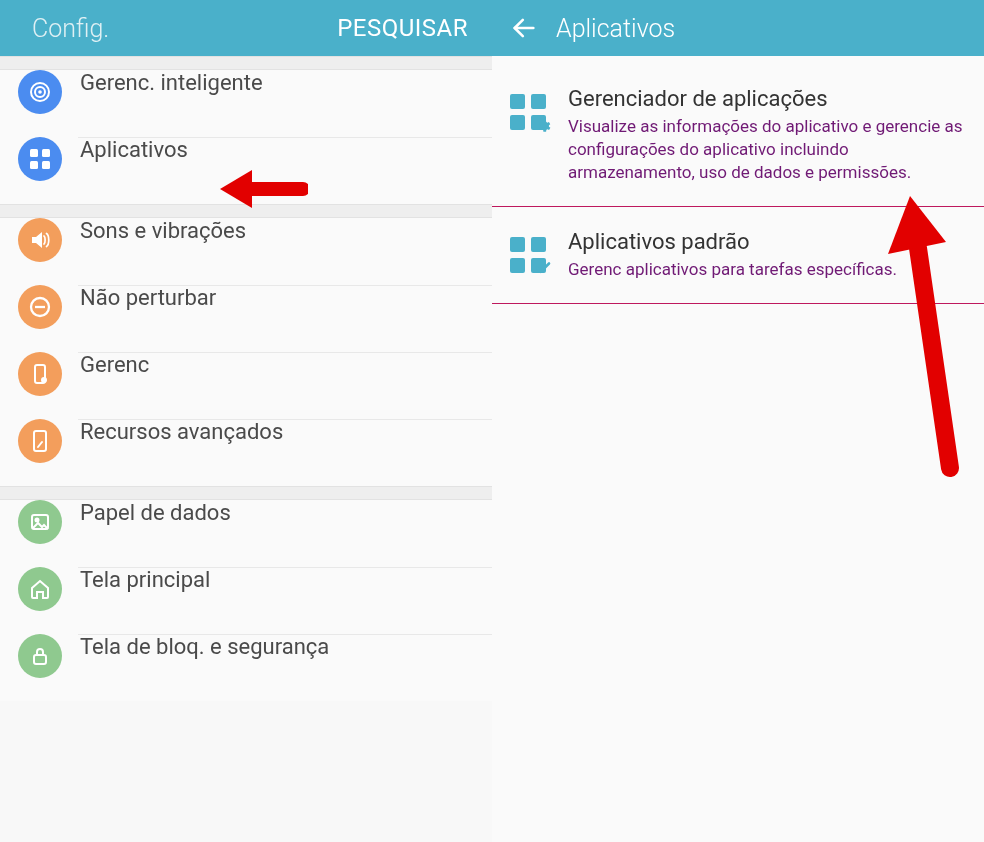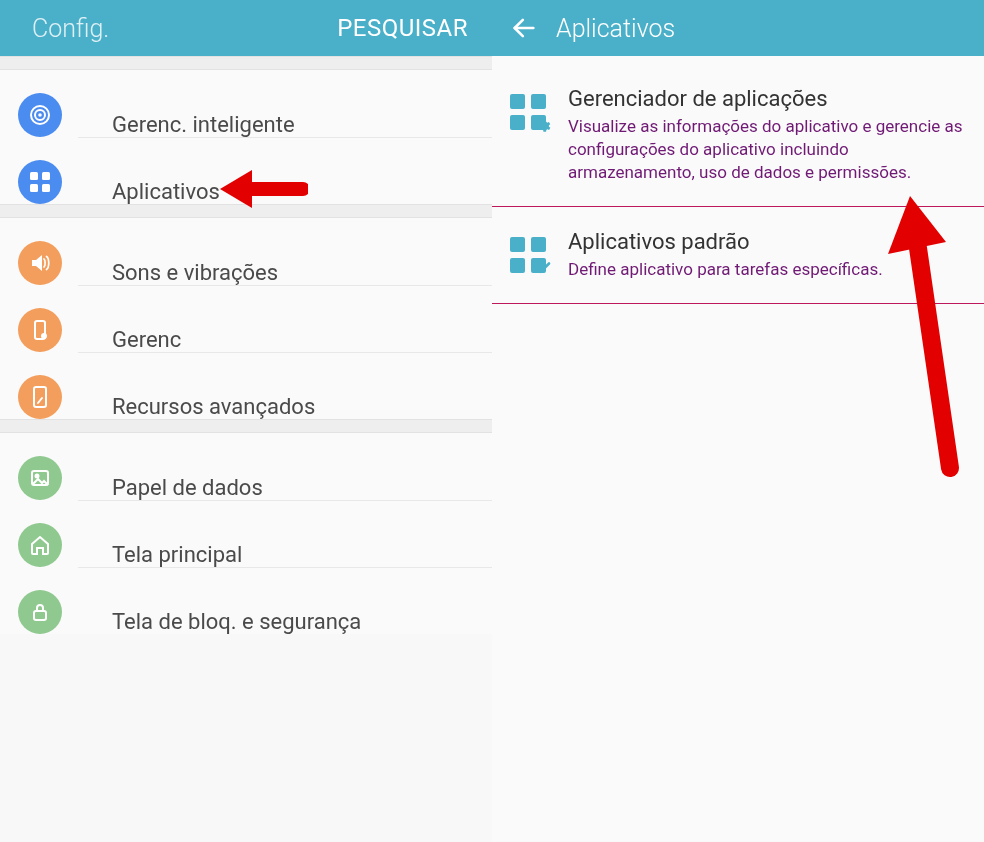--- a/index.html
+++ b/index.html
@@ -58,26 +58,25 @@
       color: #ffffff;
     }
     .section-gap {
       height: 14px;
       background: #eeeeee;
       border-top: 1px solid #e2e2e2;
       border-bottom: 1px solid #e2e2e2;
     }
     .list-item {
       display: flex;
-      align-items: flex-end;
+      align-items: flex-start;
       height: 67px;
       padding: 0 18px;
       background: #fafafa;
       position: relative;
-      gap: 32px;
     }
     .list-item + .list-item::before {
       content: "";
       position: absolute;
       top: 0;
       left: 78px;
       right: 0;
       height: 1px;
       background: #e8e8e8;
     }
@@ -179,20 +178,29 @@
 
   <div class="list-item">
     <span class="icon-wrap" style="background:#f39e5c">
       <svg width="24" height="24" viewBox="0 0 24 24" fill="#fff">
           <path d="M4 9v6h4l6 5V4L8 9H4z"></path>
           <path d="M16 8c1.5 1 1.5 7 0 8" stroke="#fff" stroke-width="1.7" fill="none" stroke-linecap="round"></path>
           <path d="M18.5 5.5c3 2 3 11 0 13" stroke="#fff" stroke-width="1.7" fill="none" stroke-linecap="round"></path>
         </svg>
     </span>
     <span class="label">Sons e vibrações</span>
+  </div>
+  <div class="list-item">
+    <span class="icon-wrap" style="background:#f39e5c">
+      <svg width="24" height="24" viewBox="0 0 24 24" fill="none" stroke="#fff" stroke-width="2.3">
+          <circle cx="12" cy="12" r="9"></circle>
+          <line x1="7" y1="12" x2="17" y2="12"></line>
+        </svg>
+    </span>
+    <span class="label">Não perturbar</span>
   </div>
   <div class="list-item">
     <span class="icon-wrap" style="background:#f39e5c">
       <svg width="24" height="24" viewBox="0 0 24 24" fill="none" stroke="#fff" stroke-width="2">
           <rect x="7" y="3" width="10" height="18" rx="2"></rect>
           <circle cx="16" cy="18" r="2" fill="#fff"></circle>
         </svg>
     </span>
     <span class="label">Gerenc</span>
   </div>
@@ -275,21 +283,21 @@
             <div class="sq tr"></div>
             <div class="sq bl"></div>
             <div class="sq br"></div>
           <svg class="badge" width="18" height="18" viewBox="0 0 24 24" fill="none" stroke="#4ab0ca" stroke-width="3.5" stroke-linecap="round" stroke-linejoin="round">
               <polyline points="4 12 9 17 20 6"></polyline>
             </svg>
         </div>
       </div>
       <div class="detail-text">
         <div class="d-title">Aplicativos padrão</div>
-        <div class="d-sub">Define aplicativo para tarefas específicas.</div>
+        <div class="d-sub">Gerenc aplicativos para tarefas específicas.</div>
       </div>
     </div>
   </div>
 </div>
 
 <svg class="arrow" style="left:218px; top:164px;" width="90" height="50" viewBox="0 0 90 50">
   <defs></defs>
   <path d="M85 25 L20 25" stroke="#e20000" stroke-width="14" stroke-linecap="round"></path>
   <polygon points="2,25 34,6 34,44" fill="#e20000"></polygon>
 </svg>

